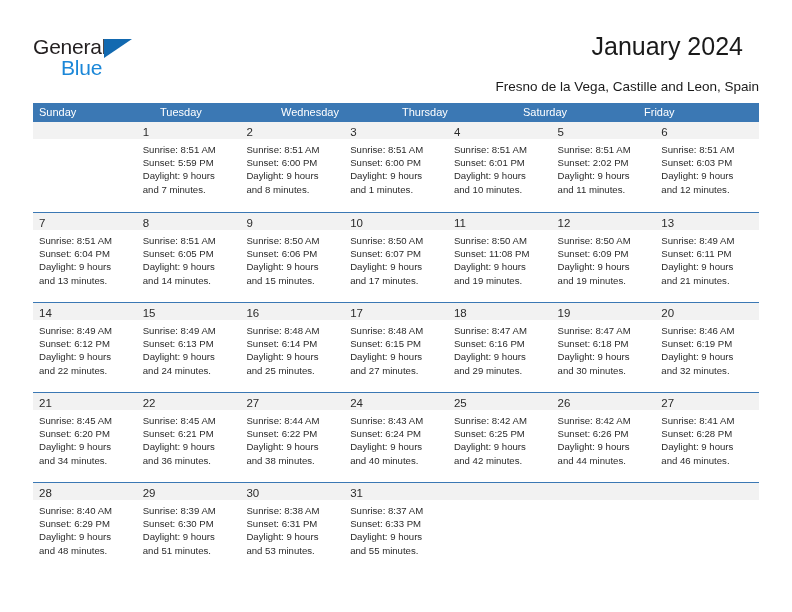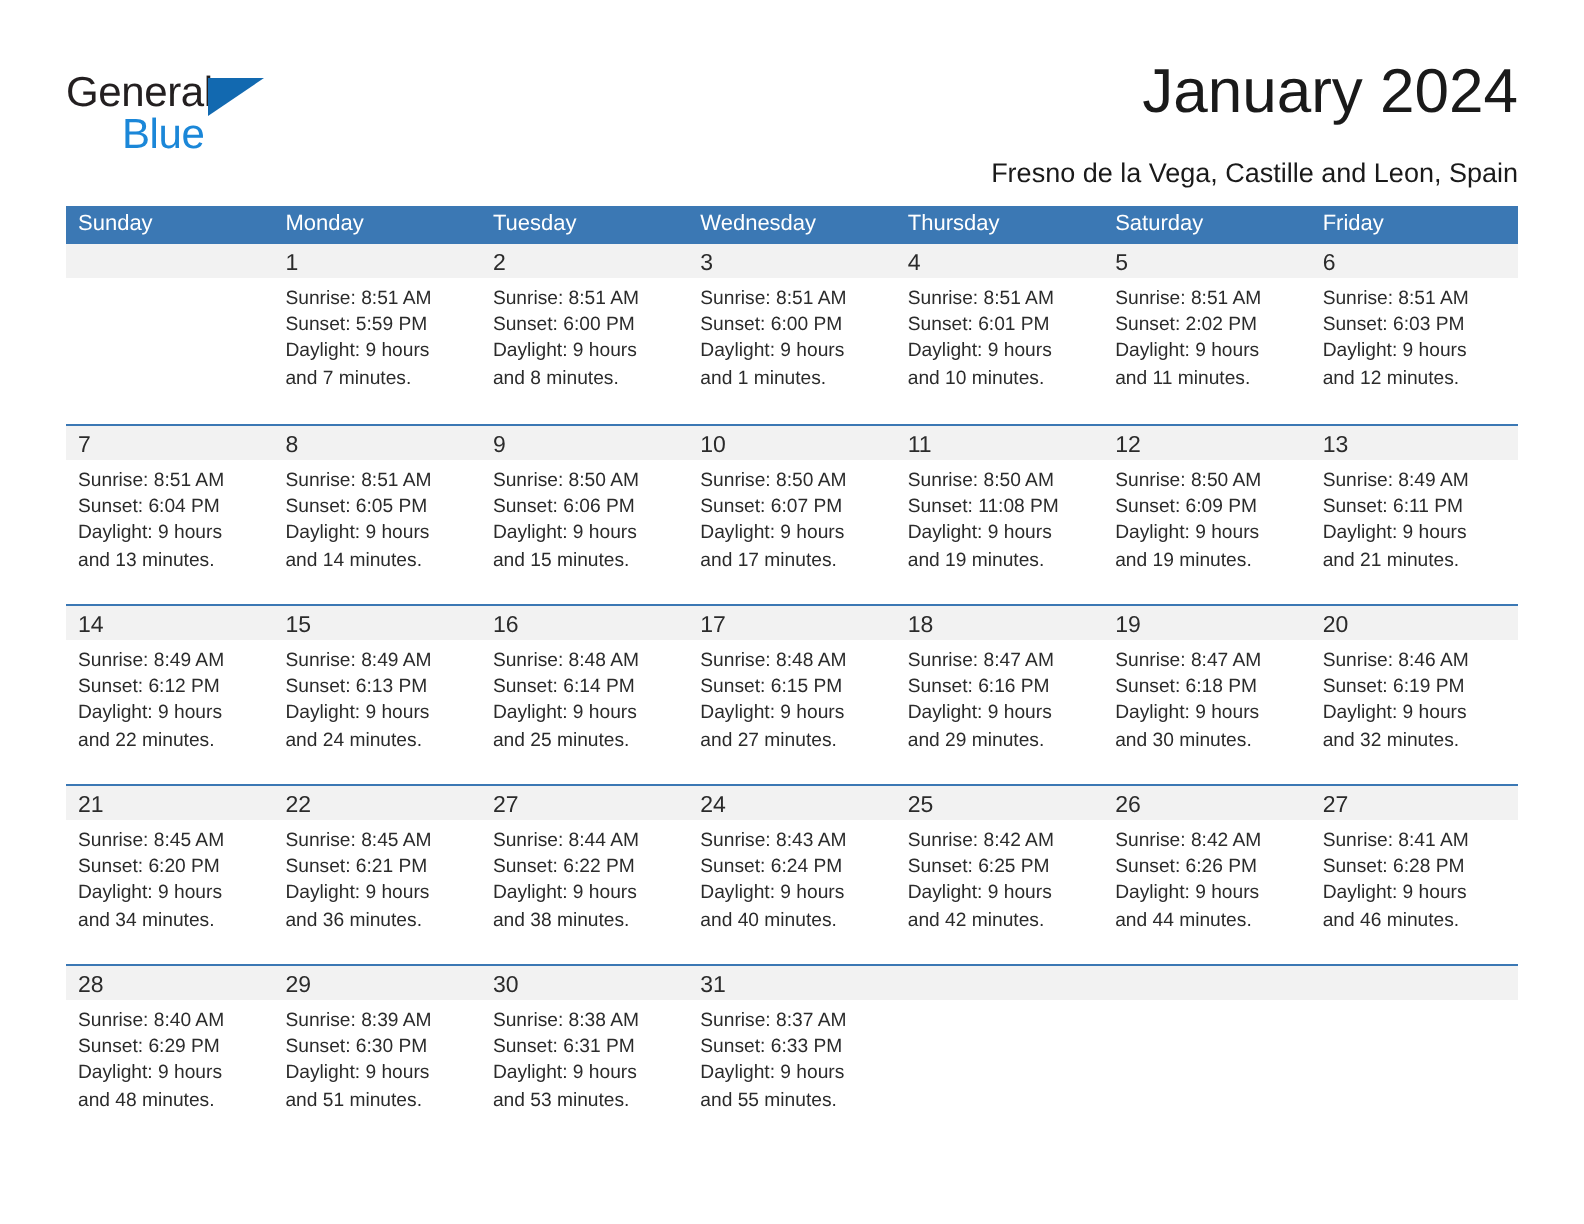--- a/index.html
+++ b/index.html
@@ -63,23 +63,23 @@
     top: 21px;
     font-size: 21px;
     color: #1b87d8;
     letter-spacing: -0.2px;
     line-height: 22px;
     font-family: "Liberation Sans", sans-serif;
   }
 
   .title {
     position: absolute;
-    right: 33px;
+    right: 49px;
     top: 31px;
-    font-size: 31px;
+    font-size: 25px;
     color: #1a1a1a;
     text-align: right;
     line-height: 30px;
     white-space: nowrap;
   }
   .subtitle {
     position: absolute;
     right: 33px;
     top: 79px;
     font-size: 13.5px;
@@ -170,21 +170,20 @@
       <span class="logo-blue">Blue</span>
     </div>
 
     <div class="title">January 2024</div>
     <div class="subtitle">Fresno de la Vega, Castille and Leon, Spain</div>
   </div>
 
   <div class="calendar">
     <div class="weekdays" id="weekday-row">
         <div class="weekday">Sunday</div>
-        <div class="weekday">Monday</div>
         <div class="weekday">Tuesday</div>
         <div class="weekday">Wednesday</div>
         <div class="weekday">Thursday</div>
         <div class="weekday">Saturday</div>
         <div class="weekday">Friday</div>
       </div>
     <div id="weeks-container">
         <div class="week first">
           <div class="day empty">
             <div class="daynum-band"><span class="daynum"></span></div>

